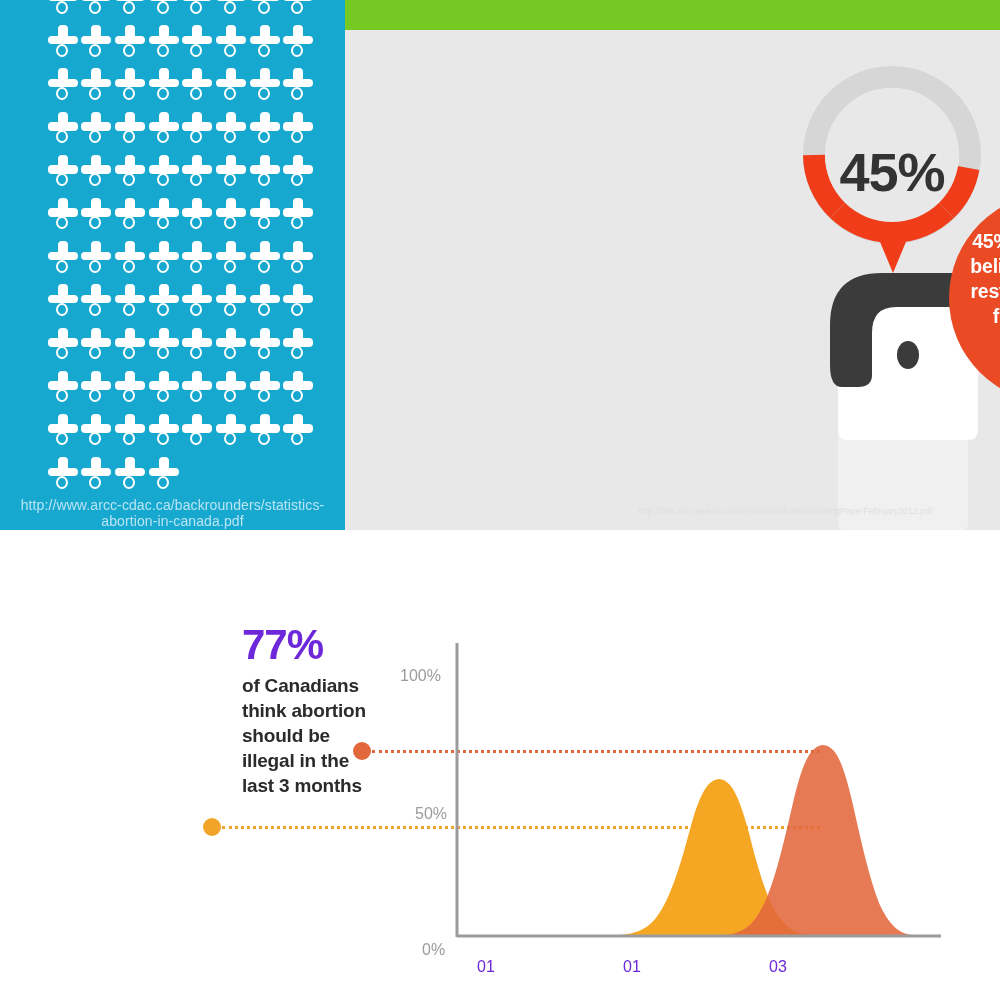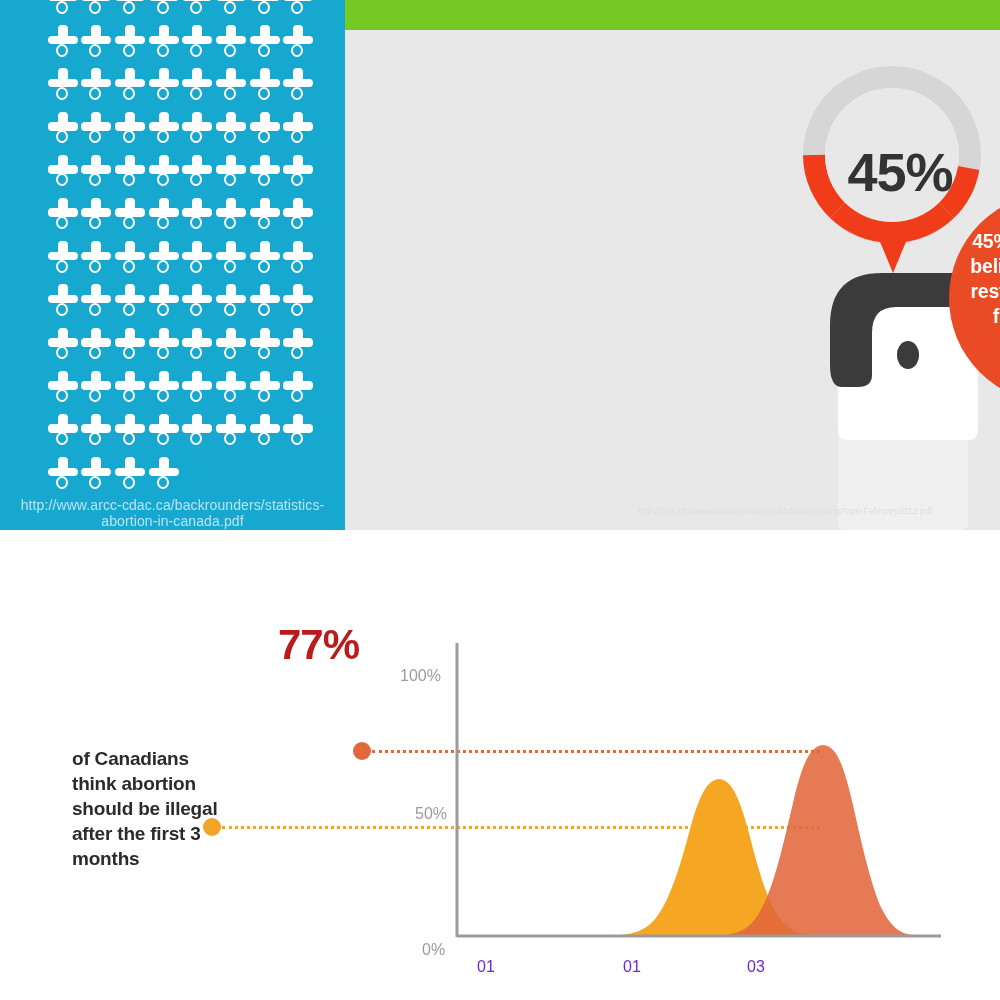--- a/index.html
+++ b/index.html
@@ -126,21 +126,21 @@
   
   #donut-wrap {
     position: absolute;
     left: 447px;
     top: 55px;
     width: 210px;
     height: 230px;
   }
   #donut-value {
     position: absolute;
-    left: 8px; top: 86px;
+    left: 0; top: 86px;
     width: 200px;
     text-align: center;
     font-size: 54px;
     font-weight: bold;
     color: #333333;
     letter-spacing: -1px;
   }
 
   
   #heads {
@@ -191,21 +191,21 @@
   }
   .stat-desc {
     font-size: 19px;
     line-height: 25px;
     color: #2b2b2b;
     font-weight: bold;
     margin: 6px 0 0 0;
     letter-spacing: -0.2px;
   }
   #stat-77 { left: 242px; top: 93px; width: 130px; }
-  #stat-77 .stat-pct { color: #b91c1c; margin-left: 36px; }
+  #stat-77 .stat-pct { color: #6d28d9; }
   #stat-58 { left: 72px; top: 210px; width: 150px; }
   #stat-58 .stat-pct { color: #f2a32a; }
 
   #chart-area {
     position: absolute;
     left: 395px;
     top: 95px;
     width: 570px;
     height: 330px;
   }
@@ -219,21 +219,21 @@
   #label-50  { left: 20px; top: 168px; }
   #label-0   { left: 27px; top: 304px; }
   .xlabel {
     position: absolute;
     top: 333px;
     color: #6d28d9;
     font-size: 16px;
   }
   #xlabel-01 { left: 82px; }
   #xlabel-02 { left: 228px; }
-  #xlabel-03 { left: 352px; }
+  #xlabel-03 { left: 374px; }
 
   .conn-dot {
     position: absolute;
     width: 18px; height: 18px;
     border-radius: 50%;
   }
   #dot-77 { left: 353px; top: 742px; background: #e2683c; }
   #dot-58 { left: 203px; top: 818px; background: #f2a32a; }
   .conn-line {
     position: absolute;
@@ -764,24 +764,24 @@
       </div>
 
       <div id="bottom-source">http://files.ctv.canada.net/ci/AbortionAbortionLimitingPaperFebruary2012.pdf</div>
     </div>
   </div>
 
   <div id="bottom-section">
 
     <div class="stat-block" id="stat-77">
       <div class="stat-pct">77%</div>
+      <div class="stat-desc">of Canadians think abortion should be illegal in the last 3 months</div>
     </div>
 
     <div class="stat-block" id="stat-58">
-      <div class="stat-desc">of Canadians think abortion should be illegal after the first 3 months</div>
     </div>
 
     <div class="conn-dot" id="dot-77" style="position:absolute;left:353px;top:212px;"></div>
     <div class="conn-line" id="line-77" style="position:absolute;left:372px;top:220px;width:448px;"></div>
 
     <div class="conn-dot" id="dot-58" style="position:absolute;left:203px;top:288px;"></div>
     <div class="conn-line" id="line-58" style="position:absolute;left:222px;top:296px;width:598px;"></div>
 
     <div id="chart-area">
       <div class="axis-label" id="label-100">100%</div>

